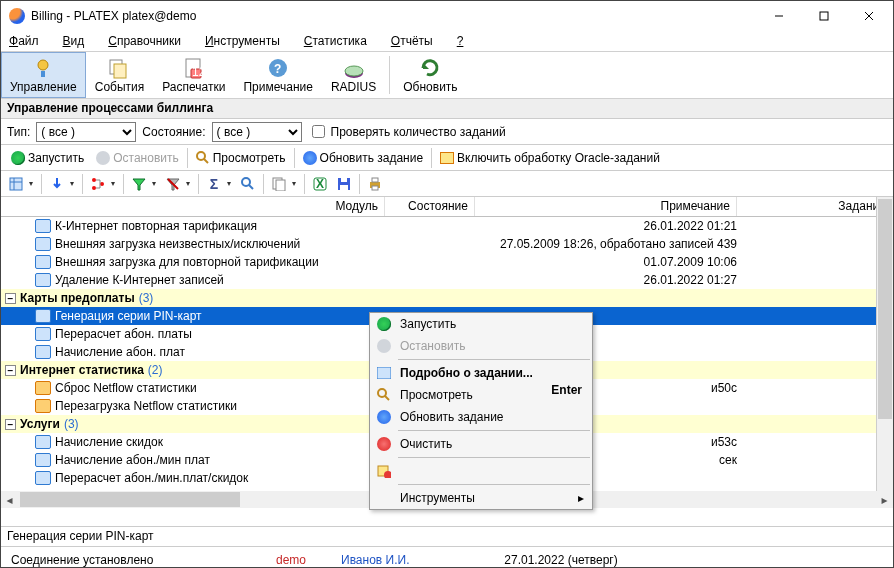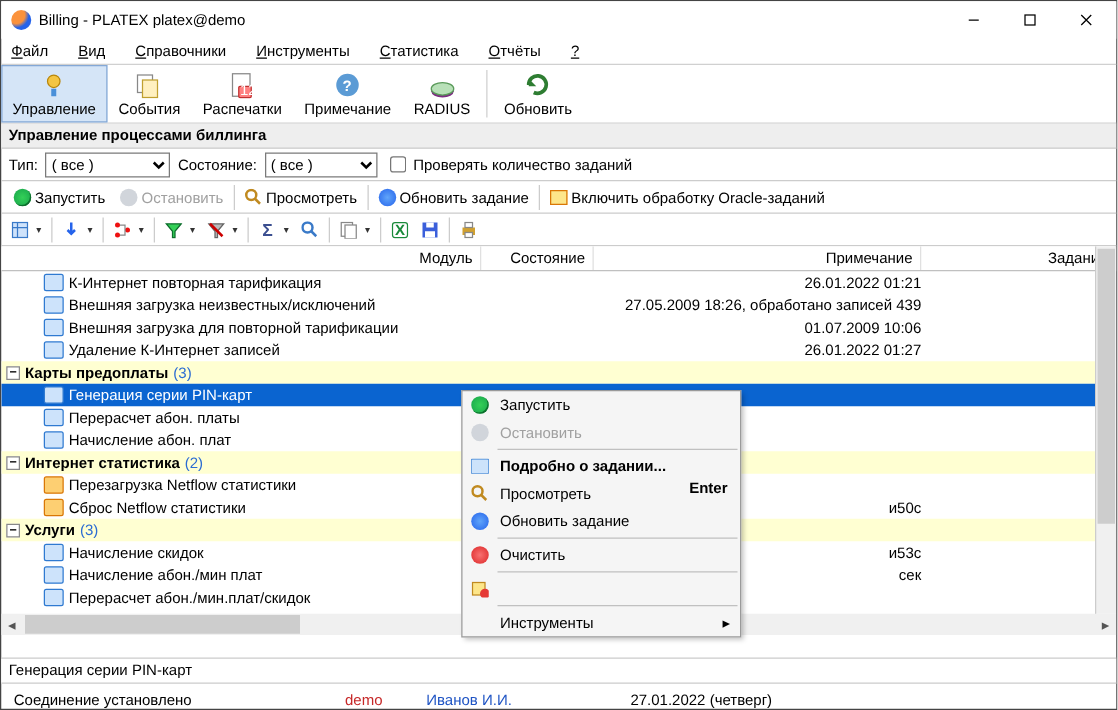--- a/index.html
+++ b/index.html
@@ -388,33 +388,33 @@
 
       <div class="row group-row">
           <span class="toggle">−</span>
           <span>Интернет статистика</span>
           <span class="count">(2)</span>
         </div>
       <div class="row">
           <div class="c-mod">
             <span class="indent"></span>
             <span class="row-icon orange"></span>
+            <span>Сброс Netflow статистики</span>
+          </div>
+          <div class="c-state"></div>
+          <div class="c-note">и50с</div>
+        </div>
+      <div class="row">
+          <div class="c-mod">
+            <span class="indent"></span>
+            <span class="row-icon orange"></span>
             <span>Перезагрузка Netflow статистики</span>
           </div>
           <div class="c-state"></div>
           <div class="c-note"></div>
-        </div>
-      <div class="row">
-          <div class="c-mod">
-            <span class="indent"></span>
-            <span class="row-icon orange"></span>
-            <span>Сброс Netflow статистики</span>
-          </div>
-          <div class="c-state"></div>
-          <div class="c-note">и50с</div>
         </div>
 
       <div class="row group-row">
           <span class="toggle">−</span>
           <span>Услуги</span>
           <span class="count">(3)</span>
         </div>
       <div class="row">
           <div class="c-mod">
             <span class="indent"></span>

